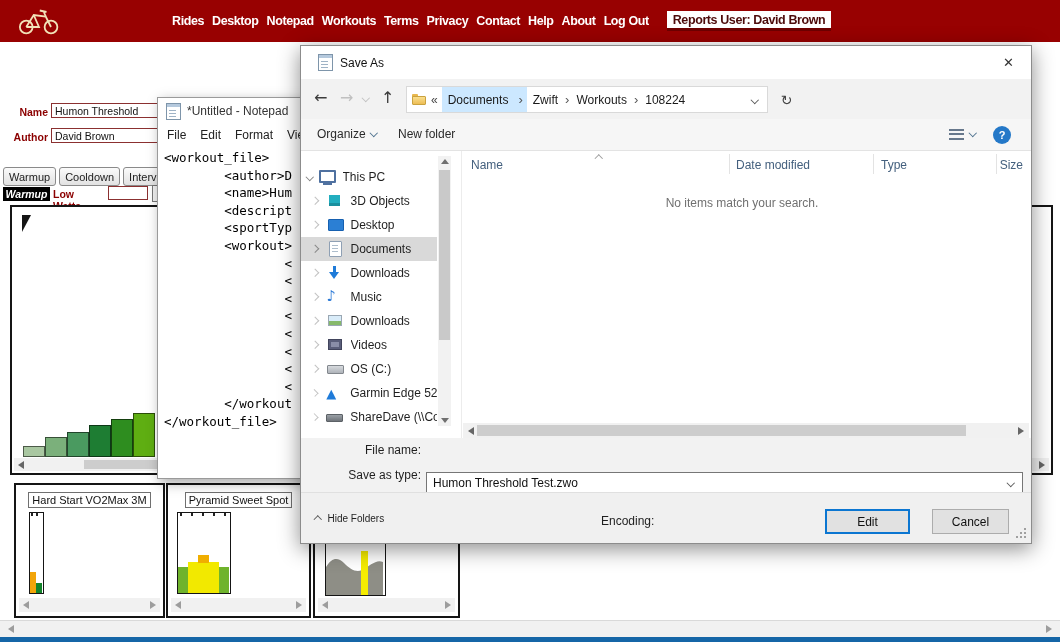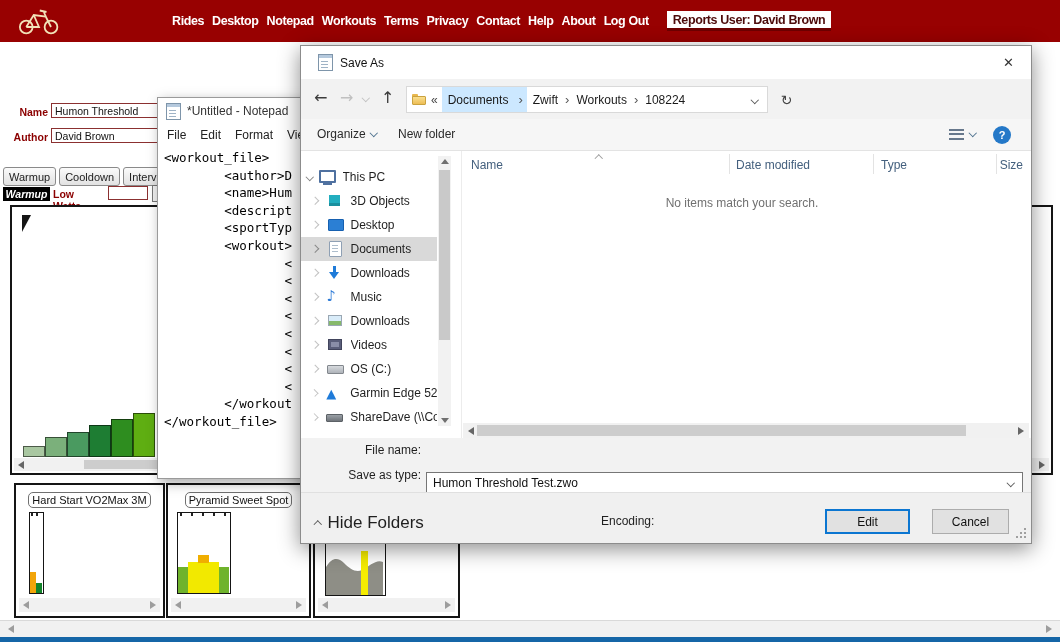--- a/index.html
+++ b/index.html
@@ -29,21 +29,21 @@
   .scrolltrack{background:#f1f1f1;}
   .thumb{background:#cdcdcd;}
   .tri{width:0;height:0;border-style:solid;display:inline-block;}
   .tri.l{border-width:4px 6px 4px 0;border-color:transparent #666 transparent transparent;}
   .tri.r{border-width:4px 0 4px 6px;border-color:transparent transparent transparent #666;}
   .tri.l.lt{border-right-color:#9d9d9d;}  .tri.r.lt{border-left-color:#9d9d9d;}
   .tri.u{border-width:0 4px 5px 4px;border-color:transparent transparent #6e6e6e transparent;}
   .tri.d{border-width:5px 4px 0 4px;border-color:#6e6e6e transparent transparent transparent;}
 
   .card{border:2px solid #151515;background:#fff;}
-  .cardtitle{border:1px solid #707070;border-radius:5px;background:#fff;font-size:11px;color:#111;
+  .cardtitle{border:1px solid #707070;border-radius:0;background:#fff;font-size:11px;color:#111;
              padding:1px 3px;white-space:nowrap;}
   .minibox{border:1px solid #151515;background:#fff;}
   .tick{position:absolute;top:0;width:2px;height:3px;background:#222;}
 
   .bluebar{background:#1566a7;}
 
   
   .notepad{background:#fff;border:1px solid #9a9a9a;box-shadow:3px 4px 12px rgba(0,0,0,0.35);}
   .np-title{height:26px;display:flex;align-items:center;padding-left:8px;background:#fff;}
   .np-title-text{font-size:12px;color:#333;margin-left:6px;white-space:nowrap;}
@@ -394,21 +394,21 @@
     </div>
     <div class="abs" style="left:0;top:418px;width:120px;height:22px;line-height:22px;font-size:12px;color:#1f1f1f;text-align:right;">Save as type:</div>
     <div class="abs combo gray" style="left:125px;top:418px;width:597px;height:22px;">
       <span>Text Documents (*.txt)</span>
       <span class="chev down sm" style="border-color:#555;"></span>
     </div>
 
     <div class="abs" style="left:0;top:446px;width:730px;height:51px;background:#f0f0f0;border-top:1px solid #e0e0e0;box-sizing:border-box;">
       <div class="abs flex" style="left:14px;top:20px;gap:7px;">
         <span class="chev up sm" style="border-color:#555;margin-top:3px;"></span>
-        <span style="font-size:17px;color:#1f1f1f;text-align:right;">Hide Folders</span>
+        <span style="font-size:10px;color:#1f1f1f;text-align:right;">Hide Folders</span>
       </div>
       <div class="abs" style="left:300px;top:21px;font-size:12px;color:#1f1f1f;">Encoding:</div>
       <div class="abs btn default" style="left:524px;top:16px;width:85px;height:25px;">Edit</div>
       <div class="abs btn" style="left:631px;top:16px;width:77px;height:25px;">Cancel</div>
       <div class="grip"></div>
     </div>
   </div>
 
 </div>
 

